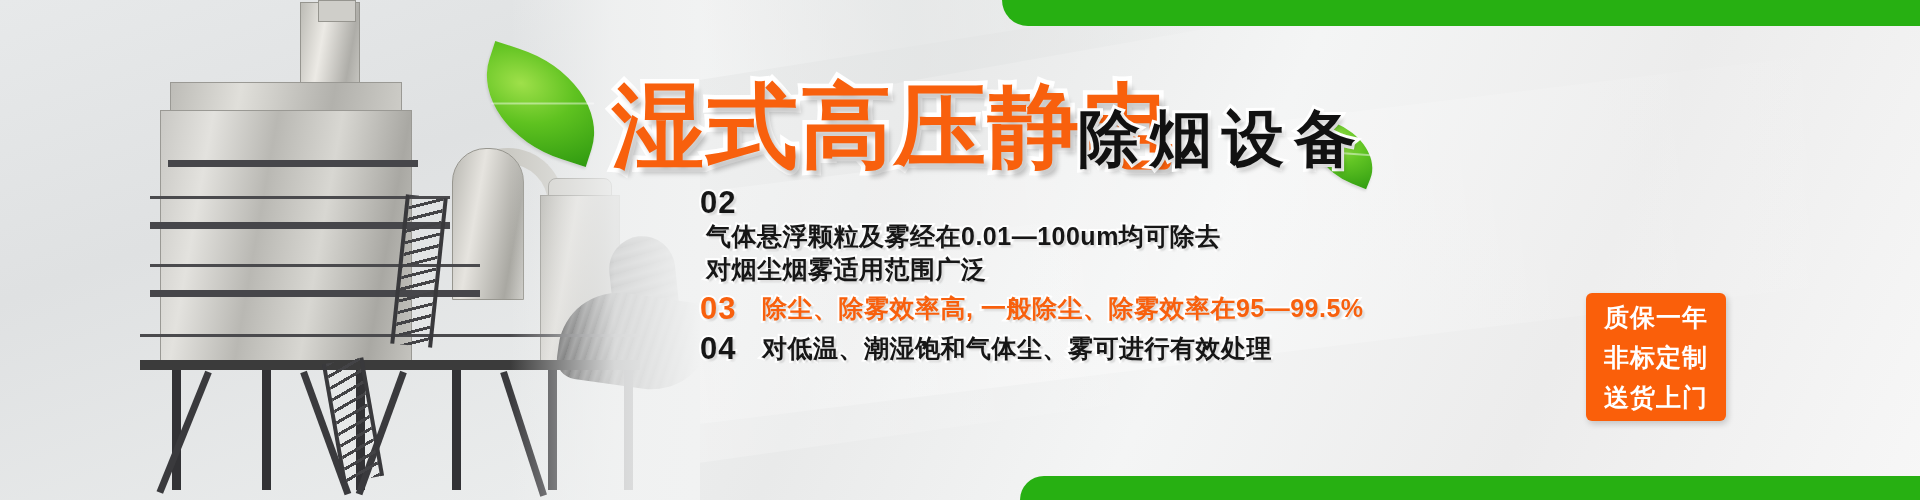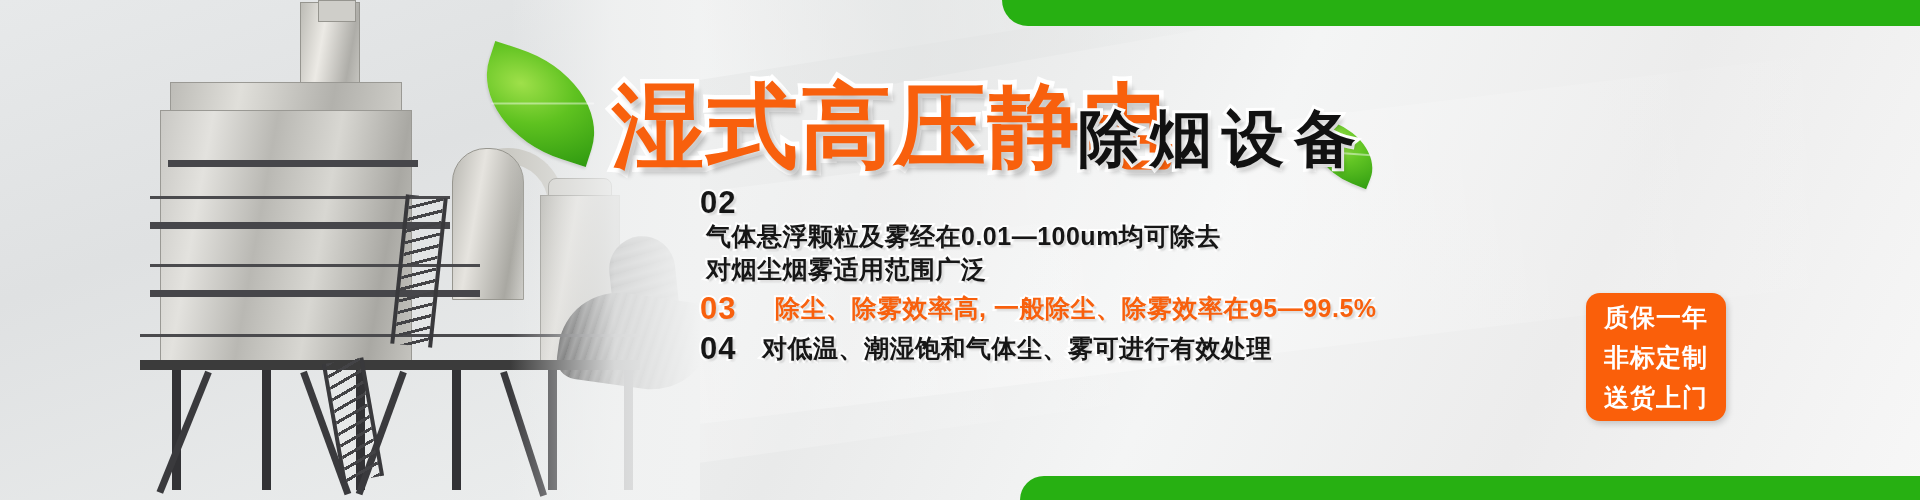--- a/index.html
+++ b/index.html
@@ -192,26 +192,26 @@
     font-size:25px;line-height:33px;font-weight:bold;letter-spacing:.5px;
     -webkit-text-stroke:4px #ffffff;paint-order:stroke fill;
     text-shadow:2px 2px 2px rgba(0,0,0,.16);
     margin-left:6px;
   }
   .f-text div{white-space:nowrap;}
   .orange .f-num,.orange .f-text{color:#f8600d;}
   .dark .f-num,.dark .f-text{color:#161616;}
   .f1{margin-bottom:8px;}
   .f2{margin-bottom:6px;flex-direction:column;}
-  .f3{margin-bottom:6px;gap:13px;}
+  .f3{margin-bottom:6px;}
 
   
   .badge{
     position:absolute;left:1586px;top:293px;width:140px;height:128px;
-    background:#fa5f0a;border-radius:14px;
+    background:#fa5f0a;border-radius:6px;
     box-shadow:2px 3px 6px rgba(0,0,0,.18);
     display:flex;flex-direction:column;justify-content:center;align-items:center;
   }
   .badge-line{
     color:#ffffff;font-size:25px;line-height:40px;font-weight:bold;letter-spacing:1px;
     white-space:nowrap;
   }
 </style>
 </head>
 <body>

